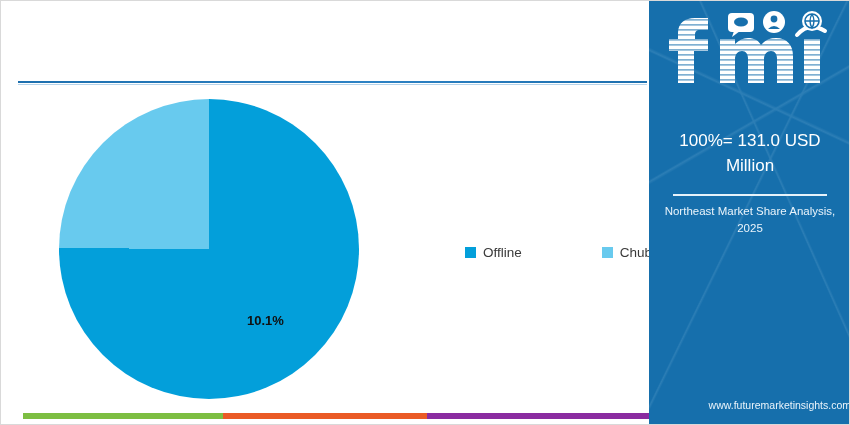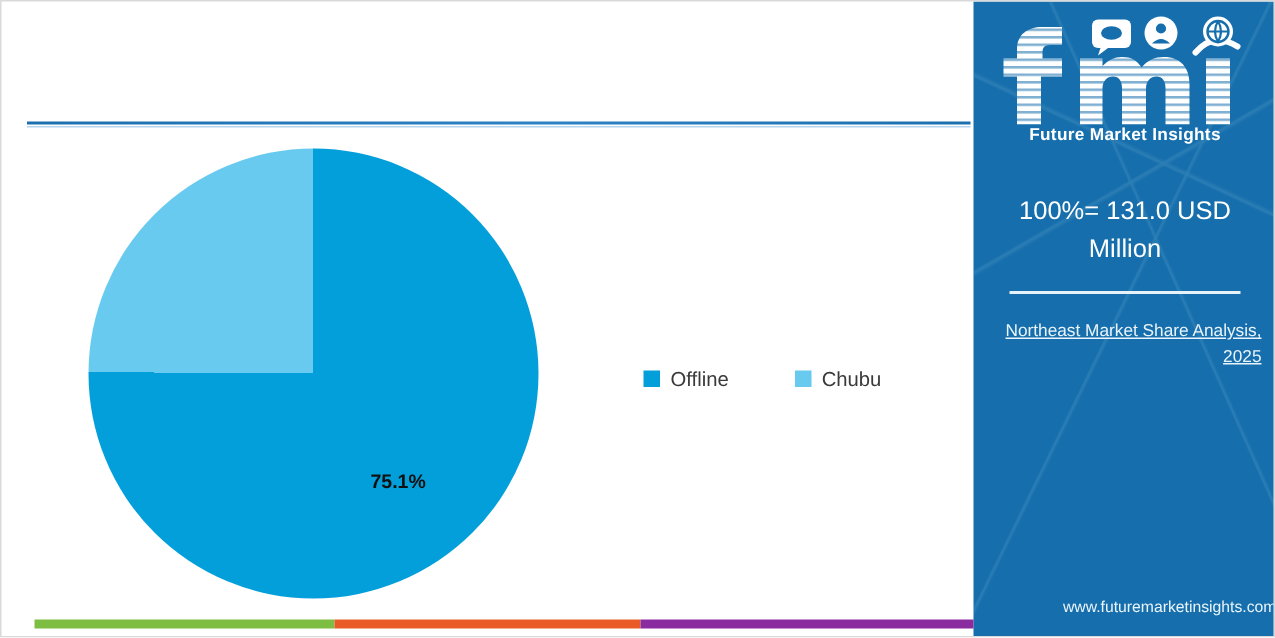--- a/index.html
+++ b/index.html
@@ -85,20 +85,21 @@
     left: 428px;
     top: 244px;
     display: flex;
     align-items: center;
     gap: 44px;
   }
   .legend-item {
     display: flex;
     align-items: center;
     gap: 7px;
+    margin-left: 36px;
   }
   .legend-swatch {
     width: 11px;
     height: 11px;
     flex: 0 0 auto;
   }
   .legend-text {
     font-size: 13.5px;
     color: #3a3a3a;
     white-space: nowrap;
@@ -160,27 +161,26 @@
     position: absolute;
     left: 24px;
     top: 193px;
     width: 154px;
     height: 2px;
     background: #e6f2fa;
   }
   .panel-caption {
     position: absolute;
     left: 10px;
-    top: 212px;
+    top: 202px;
     width: 182px;
-    text-align: right;
+    text-align: center;
     color: #eaf4fb;
     font-size: 11.5px;
     line-height: 1.5;
-    text-decoration: underline;
   }
   .panel-url {
     position: absolute;
     left: 0;
     top: 398px;
     width: 202px;
     text-align: right;
     color: #eaf4fb;
     font-size: 10.5px;
   }
@@ -198,21 +198,21 @@
 </head>
 <body>
 
 <div id="canvas">
 
   <div class="title-rule"></div>
   <div class="title-rule-soft"></div>
 
   <div class="pie-wrap">
     <div class="pie" id="pie-shape" style="background: conic-gradient(rgb(3, 159, 218) 0deg, rgb(3, 159, 218) 270.36deg, rgb(104, 202, 238) 270.36deg, rgb(104, 202, 238) 360deg);"></div>
-    <div class="pie-label" id="pie-label-primary" style="left:188px; top:214px;">75.1%</div>
+    <div class="pie-label" id="pie-label-primary" style="left:188px; top:214px;">10.1%</div>
   </div>
 
   <div class="legend">
     <div class="legend-item">
       <span class="legend-swatch" id="sw0" style="background: rgb(3, 159, 218);"></span>
       <span class="legend-text">Offline</span>
     </div>
     <div class="legend-item">
       <span class="legend-swatch" id="sw1" style="background: rgb(104, 202, 238);"></span>
       <span class="legend-text">Chubu</span>
@@ -250,21 +250,20 @@
           <circle cx="110" cy="10" r="3.4" fill="#166fac"></circle>
           <path d="M104 20 q6 -6 12 0 z" fill="#166fac"></path>
         </g>
 
         <g>
           <circle cx="148" cy="12" r="10" fill="#ffffff"></circle>
           <circle cx="148" cy="12" r="7" fill="none" stroke="#166fac" stroke-width="1.6"></circle>
           <path d="M141 12 h14 M148 5 q4 7 0 14 q-4 -7 0 -14" stroke="#166fac" stroke-width="1.4" fill="none"></path>
         </g>
       </svg>
-      <div class="logo-tagline">Future Market Insights</div>
     </div>
 
     <div class="panel-metric">100%= 131.0 USD Million</div>
     <div class="panel-divider"></div>
     <div class="panel-caption">Northeast Market Share Analysis, 2025</div>
     <div class="panel-url">www.futuremarketinsights.com</div>
   </div>
 
   <div class="accent-bar" id="accent-bar">
       <div class="accent-seg" style="width: 200px; background: rgb(125, 190, 66);"></div>

